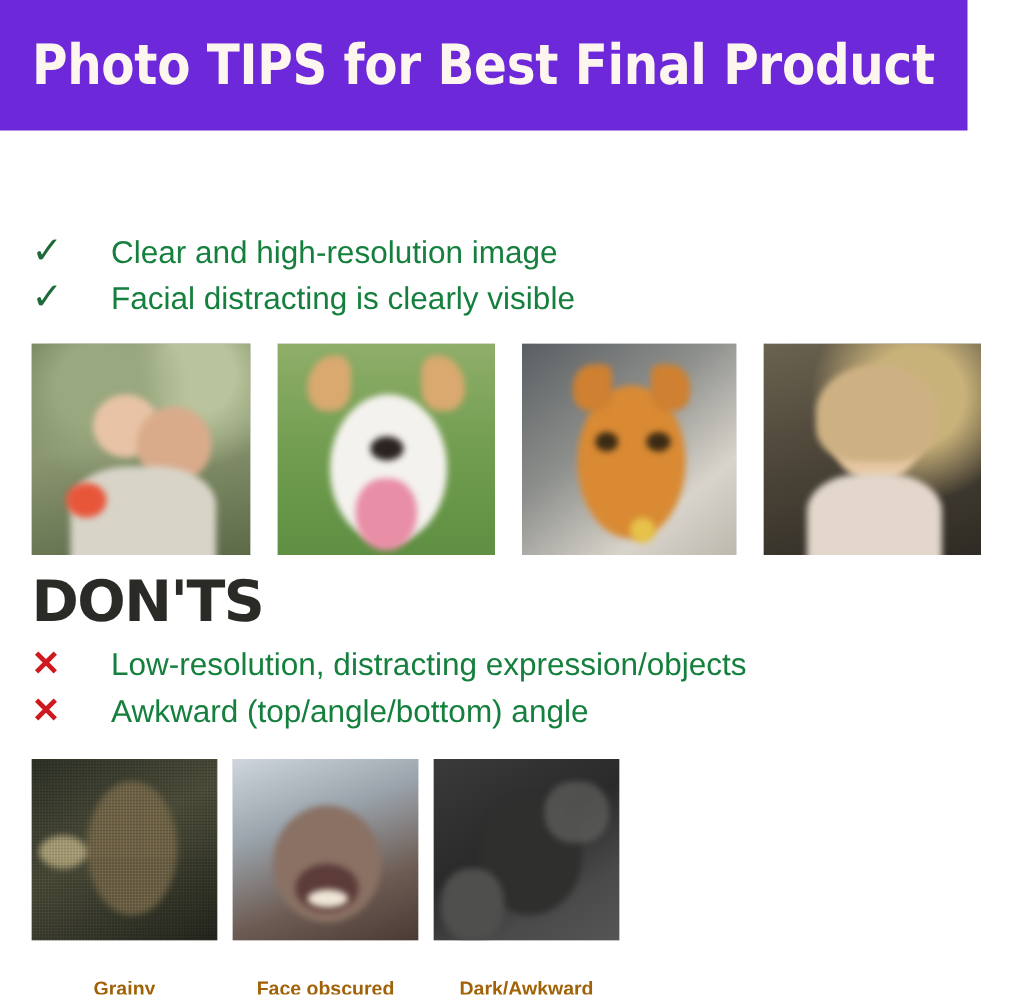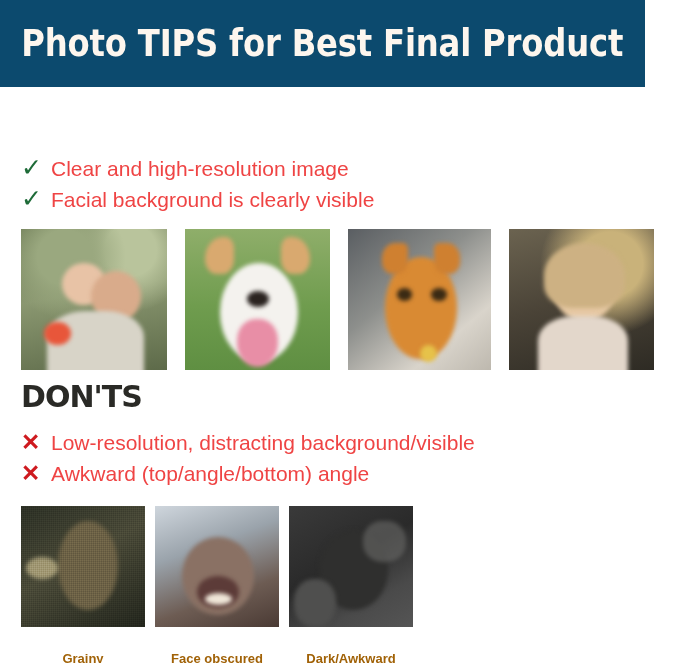--- a/index.html
+++ b/index.html
@@ -9,21 +9,21 @@
     background: #ffffff;
     font-family: "Liberation Sans", sans-serif;
     overflow: hidden;
   }
   #page { position: relative; width: 679px; height: 663px; background:#fff; }
 
   
   .banner {
     position: absolute; left: 0; top: 0;
     width: 645px; height: 87px;
-    background: #0c4a6e;
+    background: #6d28d9;
     display: flex; align-items: center; justify-content: center;
   }
   .banner-title {
     color: #FDF6EE;
     font-family: "Liberation Sans Narrow", "DejaVu Sans Condensed", "Liberation Sans", sans-serif;
     font-weight: 700;
     font-size: 37px;
     letter-spacing: -0.2px;
     transform: scaleX(0.97);
     white-space: nowrap;
@@ -32,44 +32,45 @@
   
   .section-head {
     position: absolute;
     font-family: "DejaVu Sans", sans-serif;
     font-weight: 700;
     color: #2A2A26;
     letter-spacing: -1px;
     line-height: 1;
   }
   #dos-head   { left: 21px; top: 101px; font-size: 43px; }
-  #donts-head { left: 21px; top: 382px; font-size: 30px; text-align: right; }
+  #donts-head { left: 21px; top: 382px; font-size: 38px; text-align: right; }
 
   
   .bullets { position: absolute; left: 21px; }
   #dos-list   { top: 152px; }
   #donts-list { top: 427px; }
   .bullet-row {
     display: flex; align-items: baseline;
     height: 31px;
   }
   .mark {
     width: 30px; flex: 0 0 30px;
     font-size: 24px; font-weight: 700;
     line-height: 31px;
     text-align: left;
   }
   .mark.check { color: #1E6B38; font-weight: 500; font-size: 25px; }
   .mark.cross { color: #CE1A1F; font-size: 23px; }
   .bullet-text {
     font-family: "Liberation Sans", sans-serif;
     font-size: 21px;
-    color: #ef4444;
+    color: #15803d;
     line-height: 31px;
     white-space: nowrap;
+    margin-left: 23px;
   }
 
   
   .photo-row { position: absolute; display: flex; }
   #dos-row   { left: 21px; top: 229px;  gap: 18px; }
   #donts-row { left: 21px; top: 506px;  gap: 10px; }
 
   .photo-cell { display: flex; flex-direction: column; align-items: center; }
   .photo {
     position: relative;
@@ -151,21 +152,21 @@
   </div>
 
 
   <div class="bullets" id="dos-list">
     <div class="bullet-row">
       <span class="mark check">✓</span>
       <span class="bullet-text">Clear and high-resolution image</span>
     </div>
     <div class="bullet-row">
       <span class="mark check">✓</span>
-      <span class="bullet-text">Facial background is clearly visible</span>
+      <span class="bullet-text">Facial distracting is clearly visible</span>
     </div>
   </div>
 
   <div class="photo-row" id="dos-row">
     <div class="photo-cell">
       <div class="photo p-couple" style="width:146px;height:141px;">
         <div class="ph-bg"></div>
         <div class="blob soft" style="left:28%;top:24%;width:30%;height:30%;background:#e8c3a6;"></div>
         <div class="blob soft" style="left:48%;top:30%;width:34%;height:36%;background:#d9ab8b;"></div>
         <div class="blob soft" style="left:18%;top:58%;width:66%;height:46%;background:#d8d4c8;border-radius:40% 40% 0 0;"></div>
@@ -201,21 +202,21 @@
         <div class="blob soft" style="left:20%;top:62%;width:62%;height:44%;background:#e3d7cb;border-radius:40% 40% 0 0;"></div>
       </div>
     </div>
   </div>
 
   <div class="section-head" id="donts-head">DON'TS</div>
 
   <div class="bullets" id="donts-list">
     <div class="bullet-row">
       <span class="mark cross">✕</span>
-      <span class="bullet-text">Low-resolution, distracting background/visible</span>
+      <span class="bullet-text">Low-resolution, distracting expression/objects</span>
     </div>
     <div class="bullet-row">
       <span class="mark cross">✕</span>
       <span class="bullet-text">Awkward (top/angle/bottom) angle</span>
     </div>
   </div>
 
   <div class="photo-row" id="donts-row">
     <div class="photo-cell">
       <div class="photo p-grainy" style="width:124px;height:121px;">

